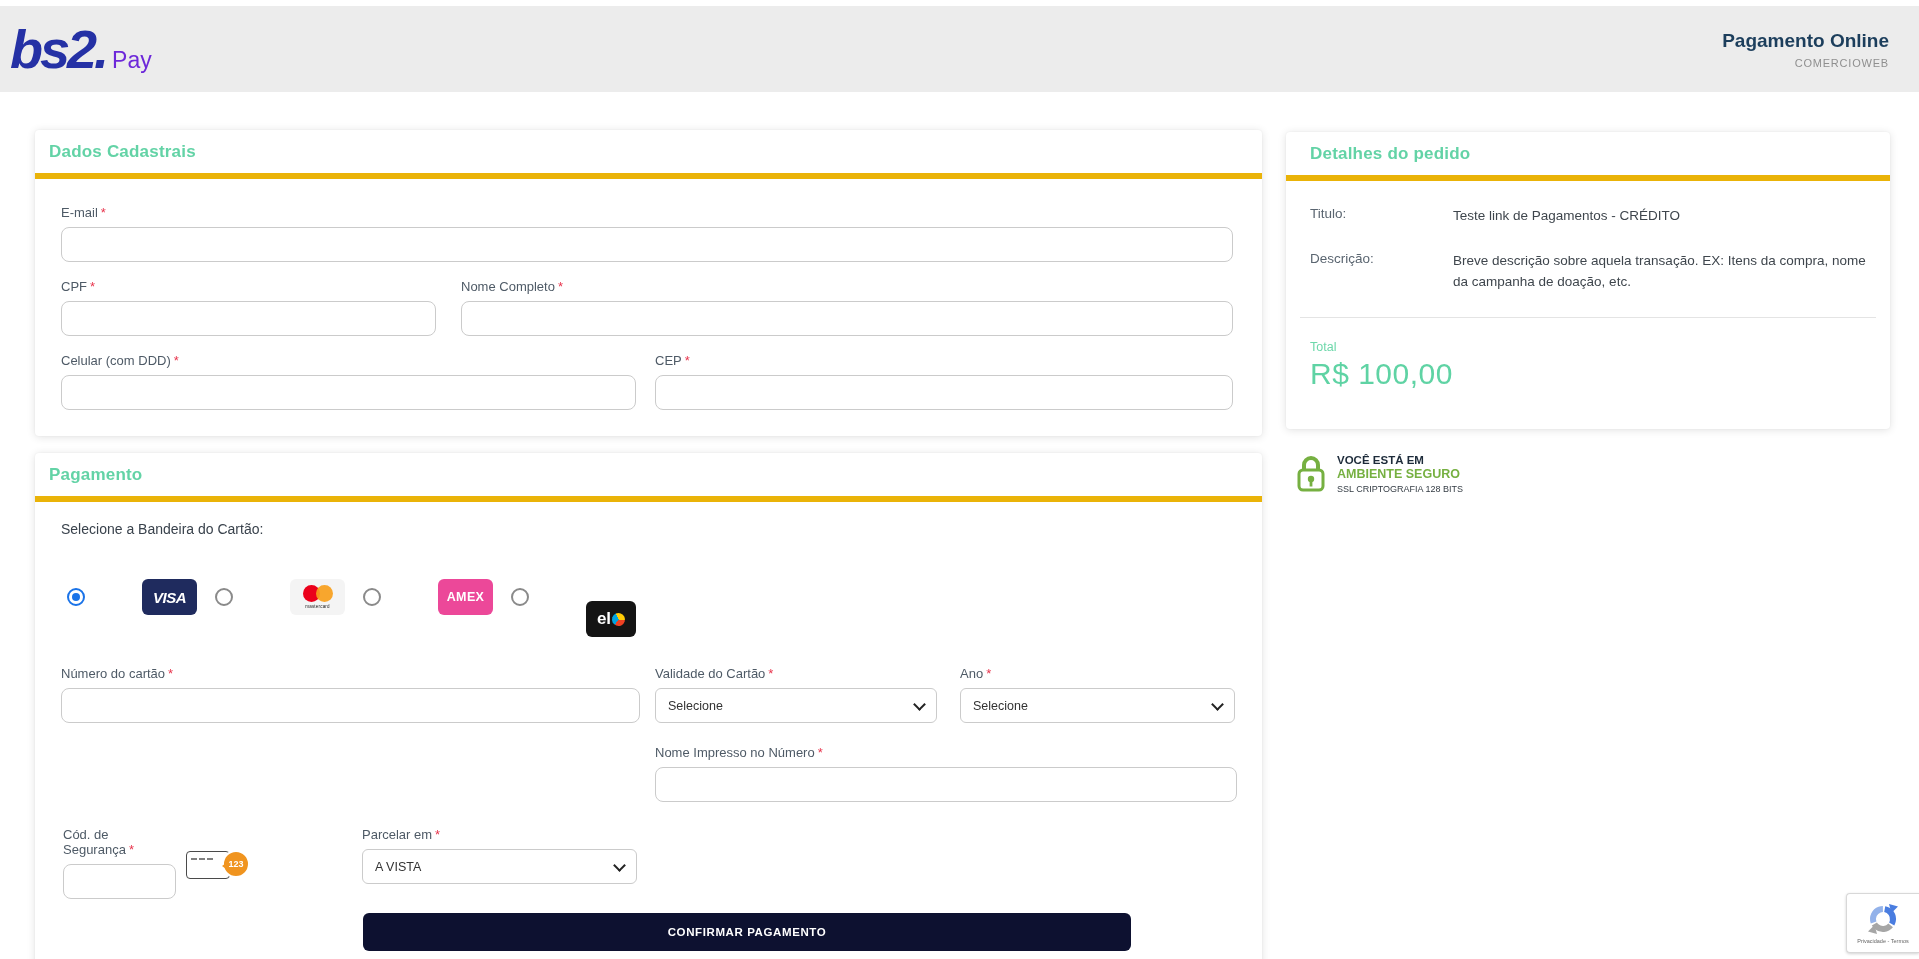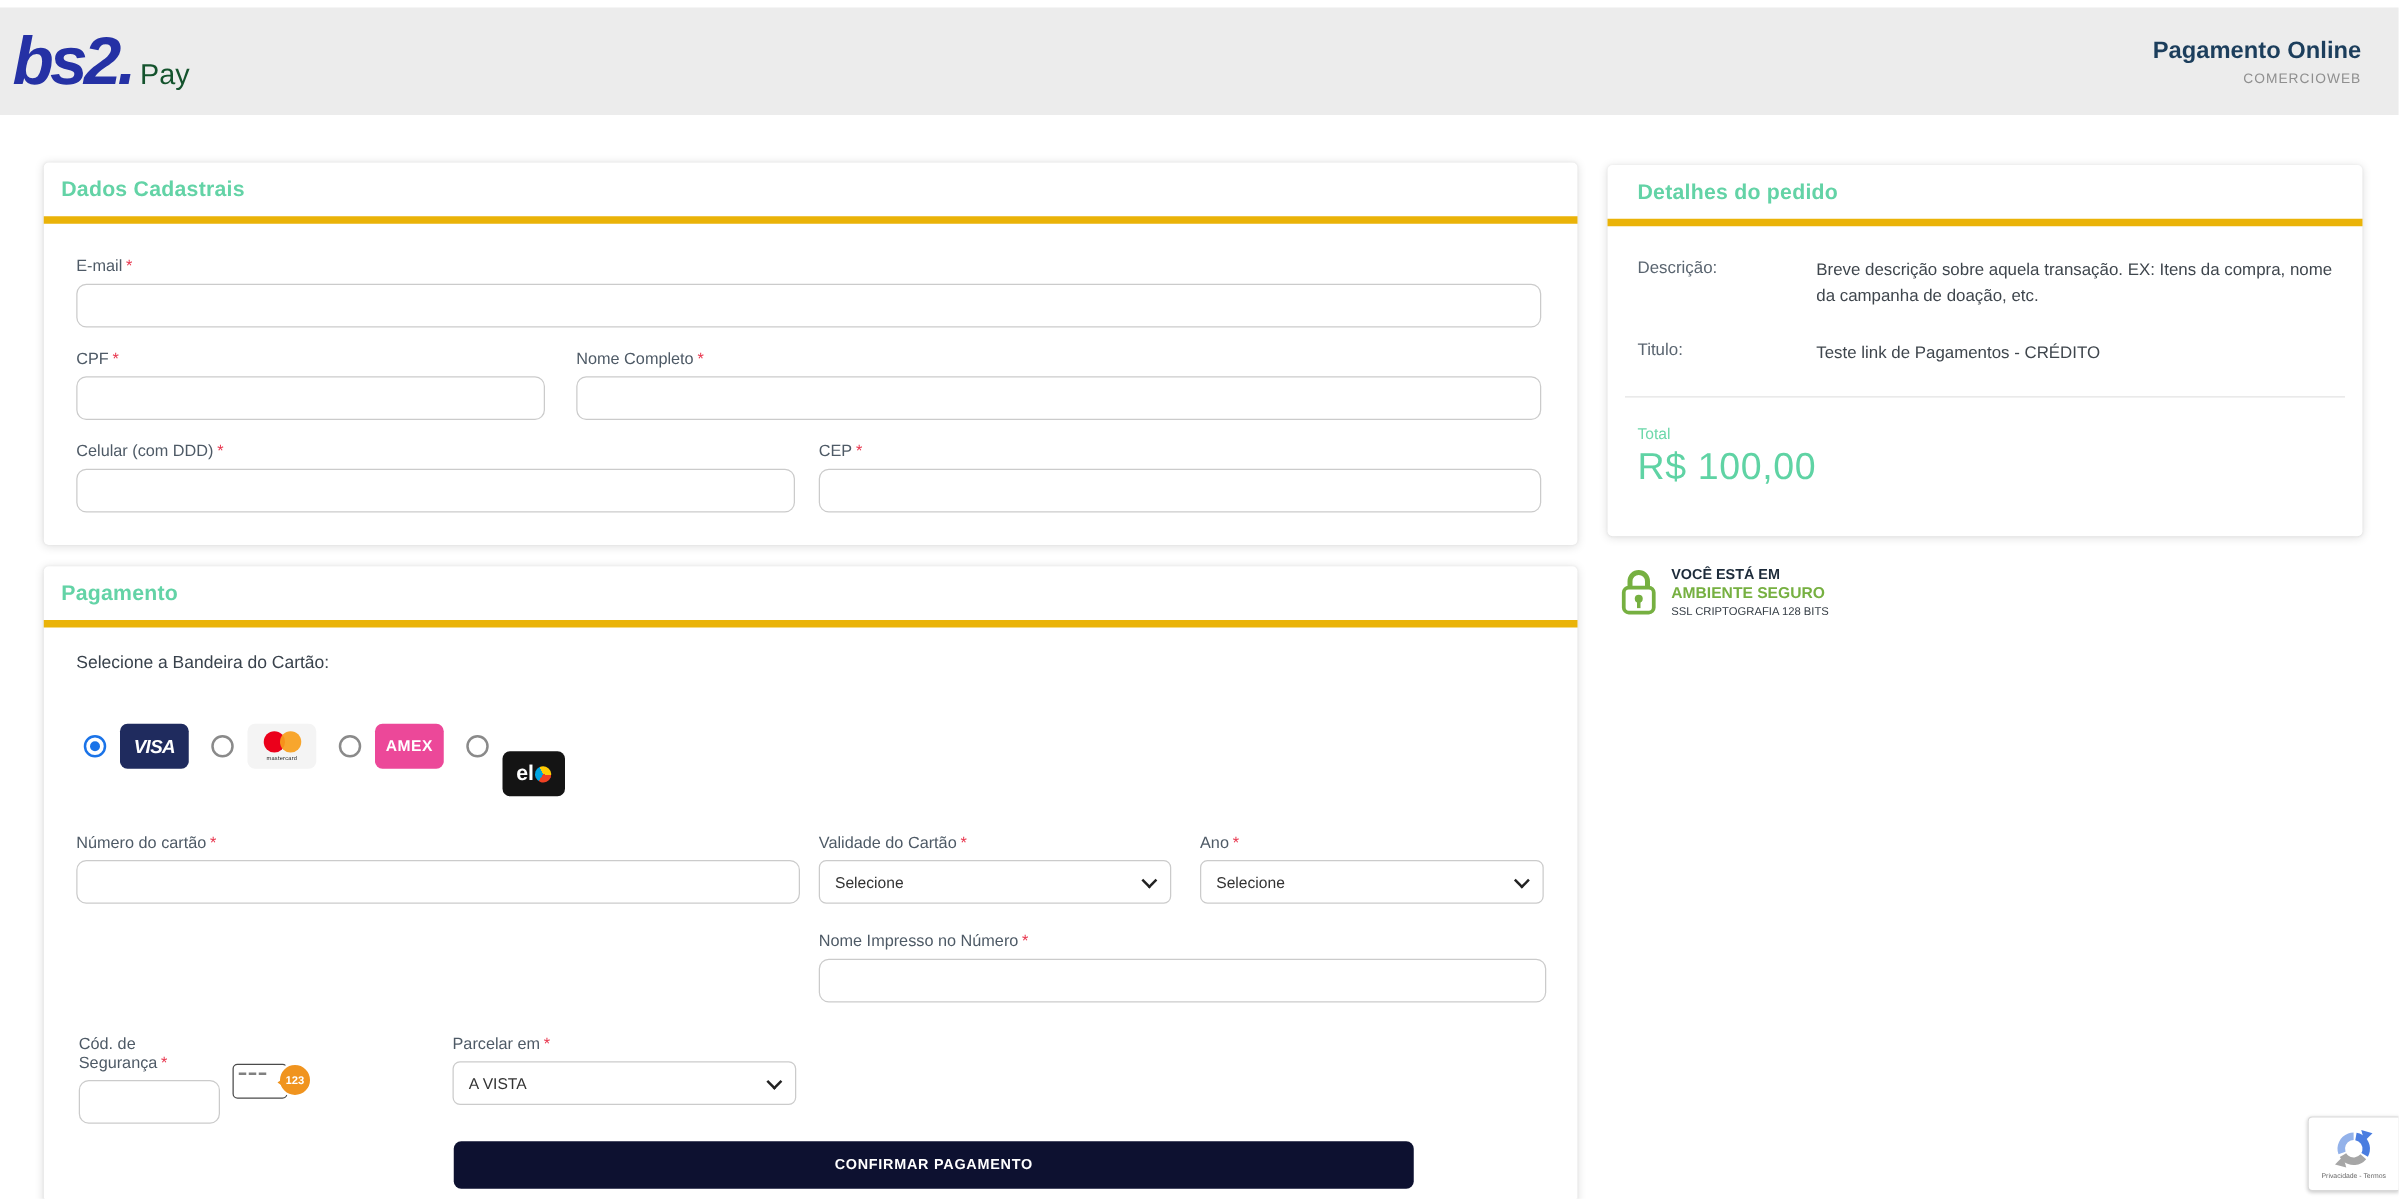--- a/index.html
+++ b/index.html
@@ -9,21 +9,21 @@
     -webkit-font-smoothing:antialiased;
   }
   
   .topbar{
     margin-top:6px;height:86px;background:#ececec;
     display:flex;justify-content:space-between;align-items:center;
     padding:0 30px 0 10px;box-sizing:border-box;
   }
   .logo{display:flex;align-items:baseline;line-height:1;}
   .logo-main{font-size:54px;font-weight:800;letter-spacing:-3px;color:#2531a5;font-style:italic;}
-  .logo-sub{font-size:23px;color:#14532d;margin-left:6px;font-weight:500;}
+  .logo-sub{font-size:23px;color:#6d28d9;margin-left:6px;font-weight:500;}
   .top-right{text-align:right;}
   .top-title{color:#1c3e5c;font-weight:bold;font-size:19px;}
   .top-sub{color:#8f8f8f;font-size:11px;letter-spacing:.8px;margin-top:5px;}
 
   
   .content{display:flex;align-items:flex-start;padding:38px 29px 0 35px;box-sizing:border-box;}
   .left-col{width:1227px;flex:none;}
   .right-col{width:604px;flex:none;margin-left:24px;margin-top:2px;}
 
   .card{
@@ -62,21 +62,21 @@
   .col-cpf{width:375px;flex:none;margin-right:25px;}
   .col-nome{flex:1;}
   .col-celular{width:575px;flex:none;margin-right:19px;}
   .col-cep{flex:1;}
 
   
   .card2{margin-top:17px;}
   .body2{padding:19px 27px 43px 26px;}
   .brand-prompt{font-size:14px;color:#39424c;}
   .brands{display:flex;align-items:center;margin-top:20px;}
-  .brand{display:flex;align-items:center;margin-right:18px;}
+  .brand{display:flex;align-items:center;margin-right:18px;gap:46px;}
   .brand:first-child{margin-left:6px;}
   .radio{
     width:14px;height:14px;border-radius:50%;border:2px solid #8a8a8a;background:#fff;
     margin-right:11px;position:relative;flex:none;cursor:pointer;box-sizing:content-box;
   }
   .radio[aria-checked="true"]{border-color:#1a73e8;}
   .radio[aria-checked="true"]::after{
     content:"";position:absolute;left:3px;top:3px;width:8px;height:8px;border-radius:50%;background:#1a73e8;
   }
   .tile{
@@ -282,26 +282,26 @@
         <button class="confirm">CONFIRMAR PAGAMENTO</button>
       </div>
     </section>
   </div>
 
   <div class="right-col">
     <section class="card det-card">
       <div class="card-header">Detalhes do pedido</div>
       <div class="det-body">
         <div class="det-row">
+          <div class="det-label">Titulo:</div>
+          <div class="det-value">Teste link de Pagamentos - CRÉDITO</div>
+        </div>
+        <div class="det-row">
           <div class="det-label">Descrição:</div>
           <div class="det-value">Breve descrição sobre aquela transação. EX: Itens da compra, nome da campanha de doação, etc.</div>
-        </div>
-        <div class="det-row">
-          <div class="det-label">Titulo:</div>
-          <div class="det-value">Teste link de Pagamentos - CRÉDITO</div>
         </div>
         <div class="det-divider"></div>
         <div class="total-block">
           <div class="total-label">Total</div>
           <div class="total-value">R$ 100,00</div>
         </div>
       </div>
     </section>
 
     <div class="secure">

